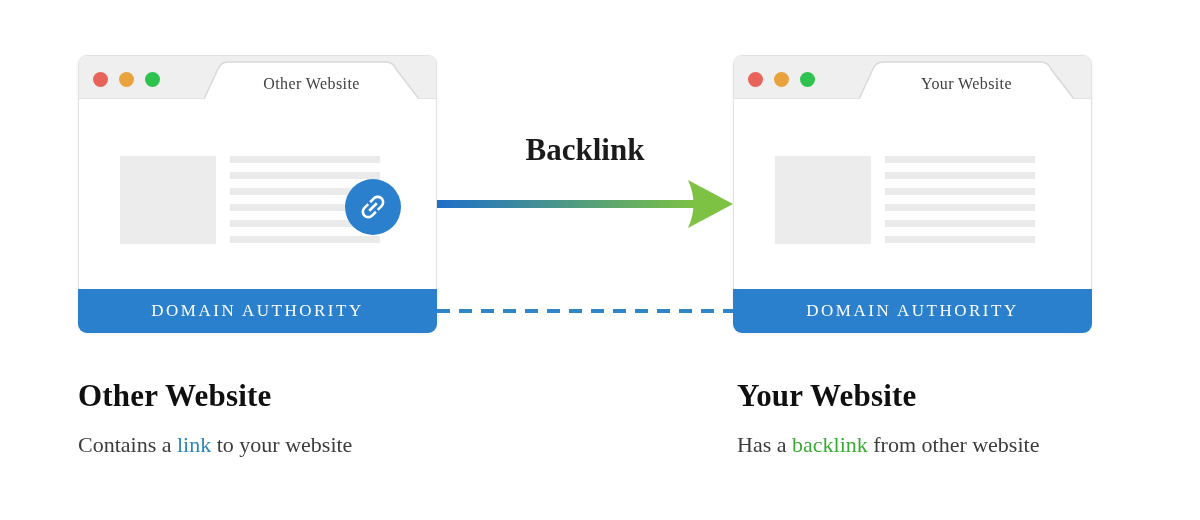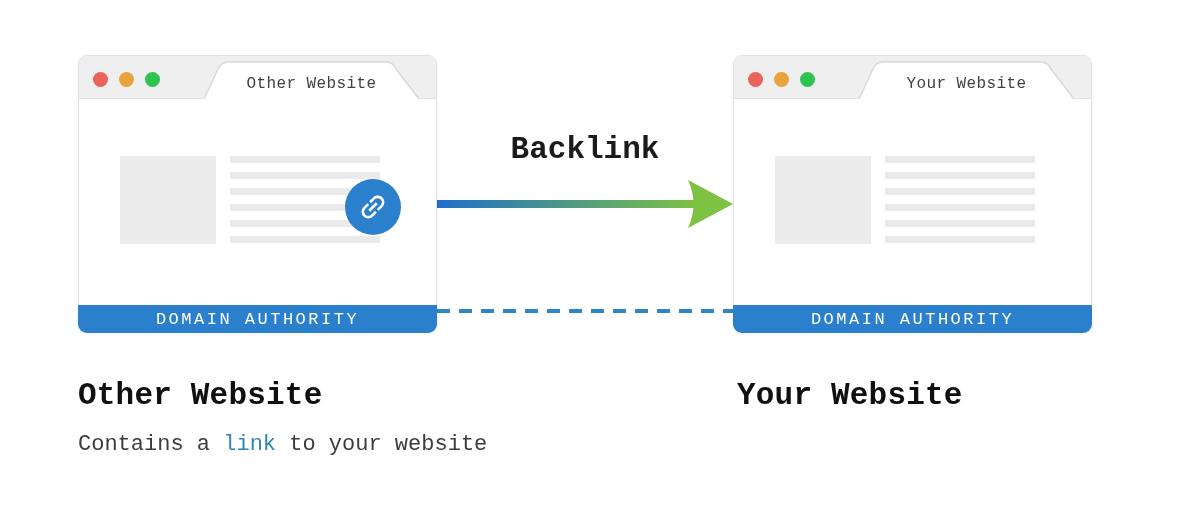--- a/index.html
+++ b/index.html
@@ -5,21 +5,21 @@
   html, body {
     margin: 0;
     padding: 0;
     background: #ffffff;
   }
   .canvas {
     position: relative;
     width: 1200px;
     height: 520px;
     background: #ffffff;
-    font-family: Liberation Mono, monospace;
+    font-family: Liberation Serif, serif;
     overflow: hidden;
   }
 
   
   .bwindow {
     position: absolute;
     top: 55px;
     width: 359px;
     height: 278px;
     background: #ffffff;
@@ -98,21 +98,21 @@
     background: var(--primary_blue, #2b80ce);
     display: flex;
     align-items: center;
     justify-content: center;
   }
   .link-badge svg { transform: rotate(-45deg); }
 
   .win-footer {
     position: absolute;
     left: -1px; right: -1px; bottom: -1px;
-    height: 28px;
+    height: 44px;
     background: var(--primary_blue, #2b80ce);
     border-radius: 0 0 9px 9px;
     display: flex;
     align-items: center;
     justify-content: center;
   }
   .footer-label {
     color: #ffffff;
     font-size: 17px;
     font-weight: 500;
@@ -249,15 +249,16 @@
   <svg class="dashed-svg" width="296" height="8" viewBox="0 0 296 8">
     <line x1="0" y1="4" x2="296" y2="4" stroke-width="4" stroke-dasharray="13 9" style="stroke: var(--dashed_line_blue, #2e86c8)"></line>
   </svg>
 
   <div class="caption left">
     <div class="caption-title">Other Website</div>
     <div class="caption-desc"><span>Contains a </span><span class="hl-link">link</span><span> to your website</span></div>
   </div>
   <div class="caption right">
     <div class="caption-title">Your Website</div>
+    <div class="caption-desc"><span>Has a </span><span class="hl-backlink">backlink</span><span> from other website</span></div>
   </div>
 
 </div>
 
 </body></html>

